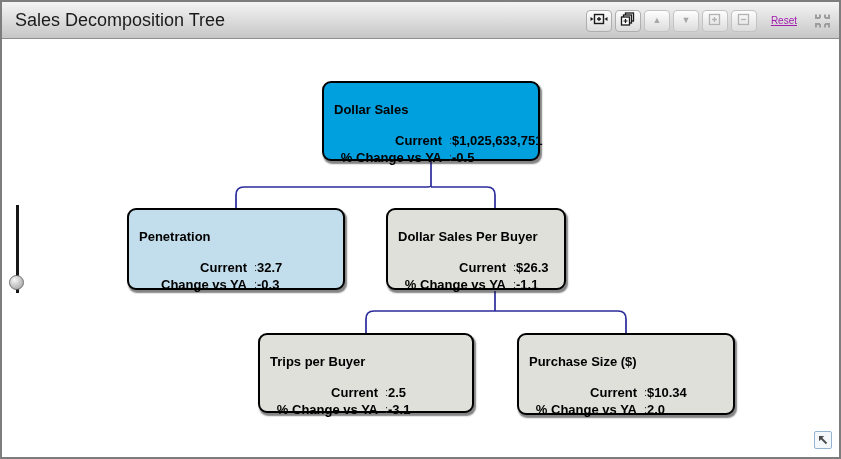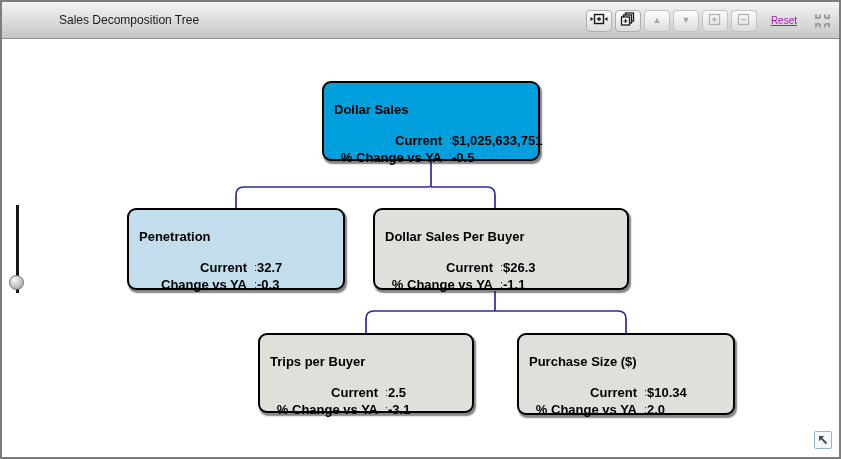--- a/index.html
+++ b/index.html
@@ -8,21 +8,21 @@
     position:relative; width:841px; height:459px;
     border:2px solid #7d7d7d; background:#ffffff; overflow:hidden;
   }
   
   .header {
     position:absolute; left:0; top:0; right:0; height:37px;
     background:linear-gradient(#f4f4f4, #c6c6c6);
     border-bottom:1px solid #8e8e8e;
     display:flex; align-items:center;
   }
-  .header-title { font-size:12px; color:#1b1b1b; padding-left:13px;margin-left:44px; }
+  .header-title { font-size:18px; color:#1b1b1b; padding-left:13px; }
   .toolbar { position:absolute; right:7px; top:0; height:37px; display:flex; align-items:center; }
   .tb-btn {
     width:26px; height:22px; margin-left:3px;
     border:1px solid #aeaeae; border-radius:4px;
     background:linear-gradient(#fefefe,#dcdcdc);
     display:flex; align-items:center; justify-content:center;
     cursor:pointer; padding:0;
   }
   .tb-btn.disabled { border-color:#c3c3c3; }
   .tb-glyph-dis { font-size:9px; color:#a7a7a7; line-height:1; }
@@ -162,21 +162,21 @@
         <span class="row-colon">:</span>
         <span class="row-value">32.7</span>
       </div>
       <div class="node-row">
         <span class="row-label">Change vs YA</span>
         <span class="row-colon">:</span>
         <span class="row-value">-0.3</span>
       </div>
     </div>
 
-    <div class="node node-gray" style="left:371px; top:168px; width:256px; height:82px">
+    <div class="node node-gray" style="left:384px; top:168px; width:180px; height:82px">
       <div class="node-title">Dollar Sales Per Buyer</div>
       <div class="node-row">
         <span class="row-label">Current</span>
         <span class="row-colon">:</span>
         <span class="row-value">$26.3</span>
       </div>
       <div class="node-row">
         <span class="row-label">% Change vs YA</span>
         <span class="row-colon">:</span>
         <span class="row-value">-1.1</span>

